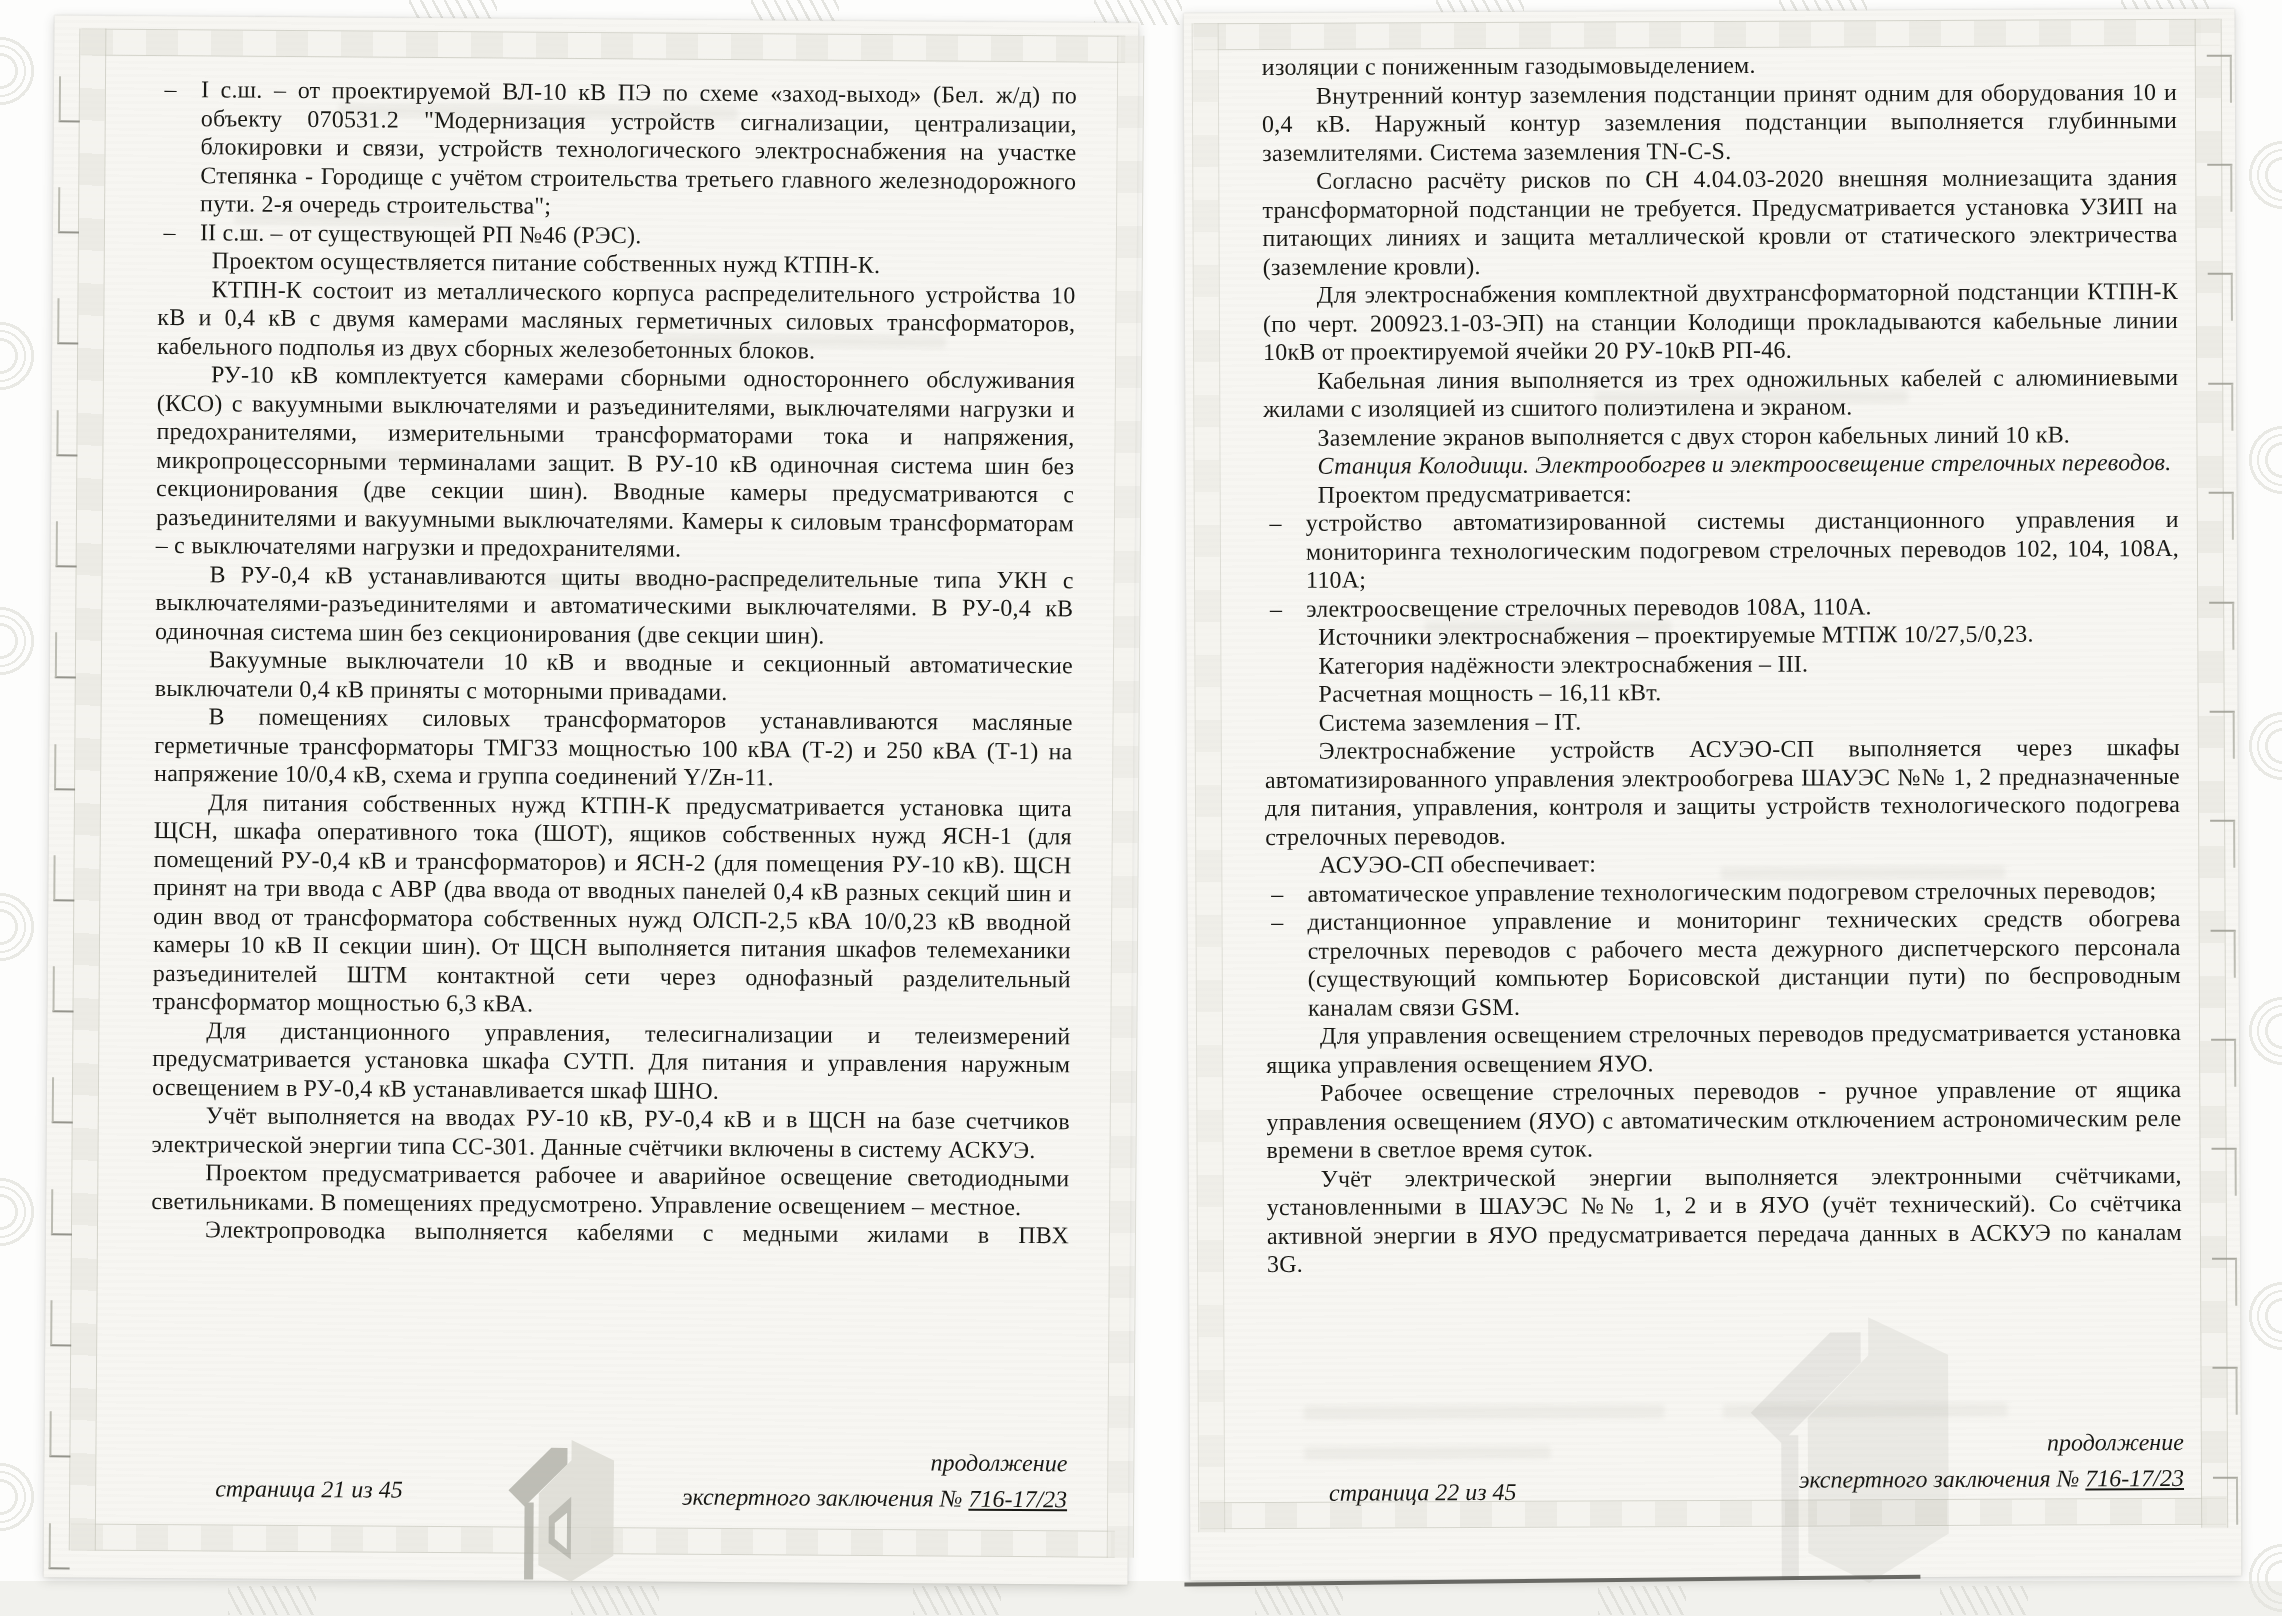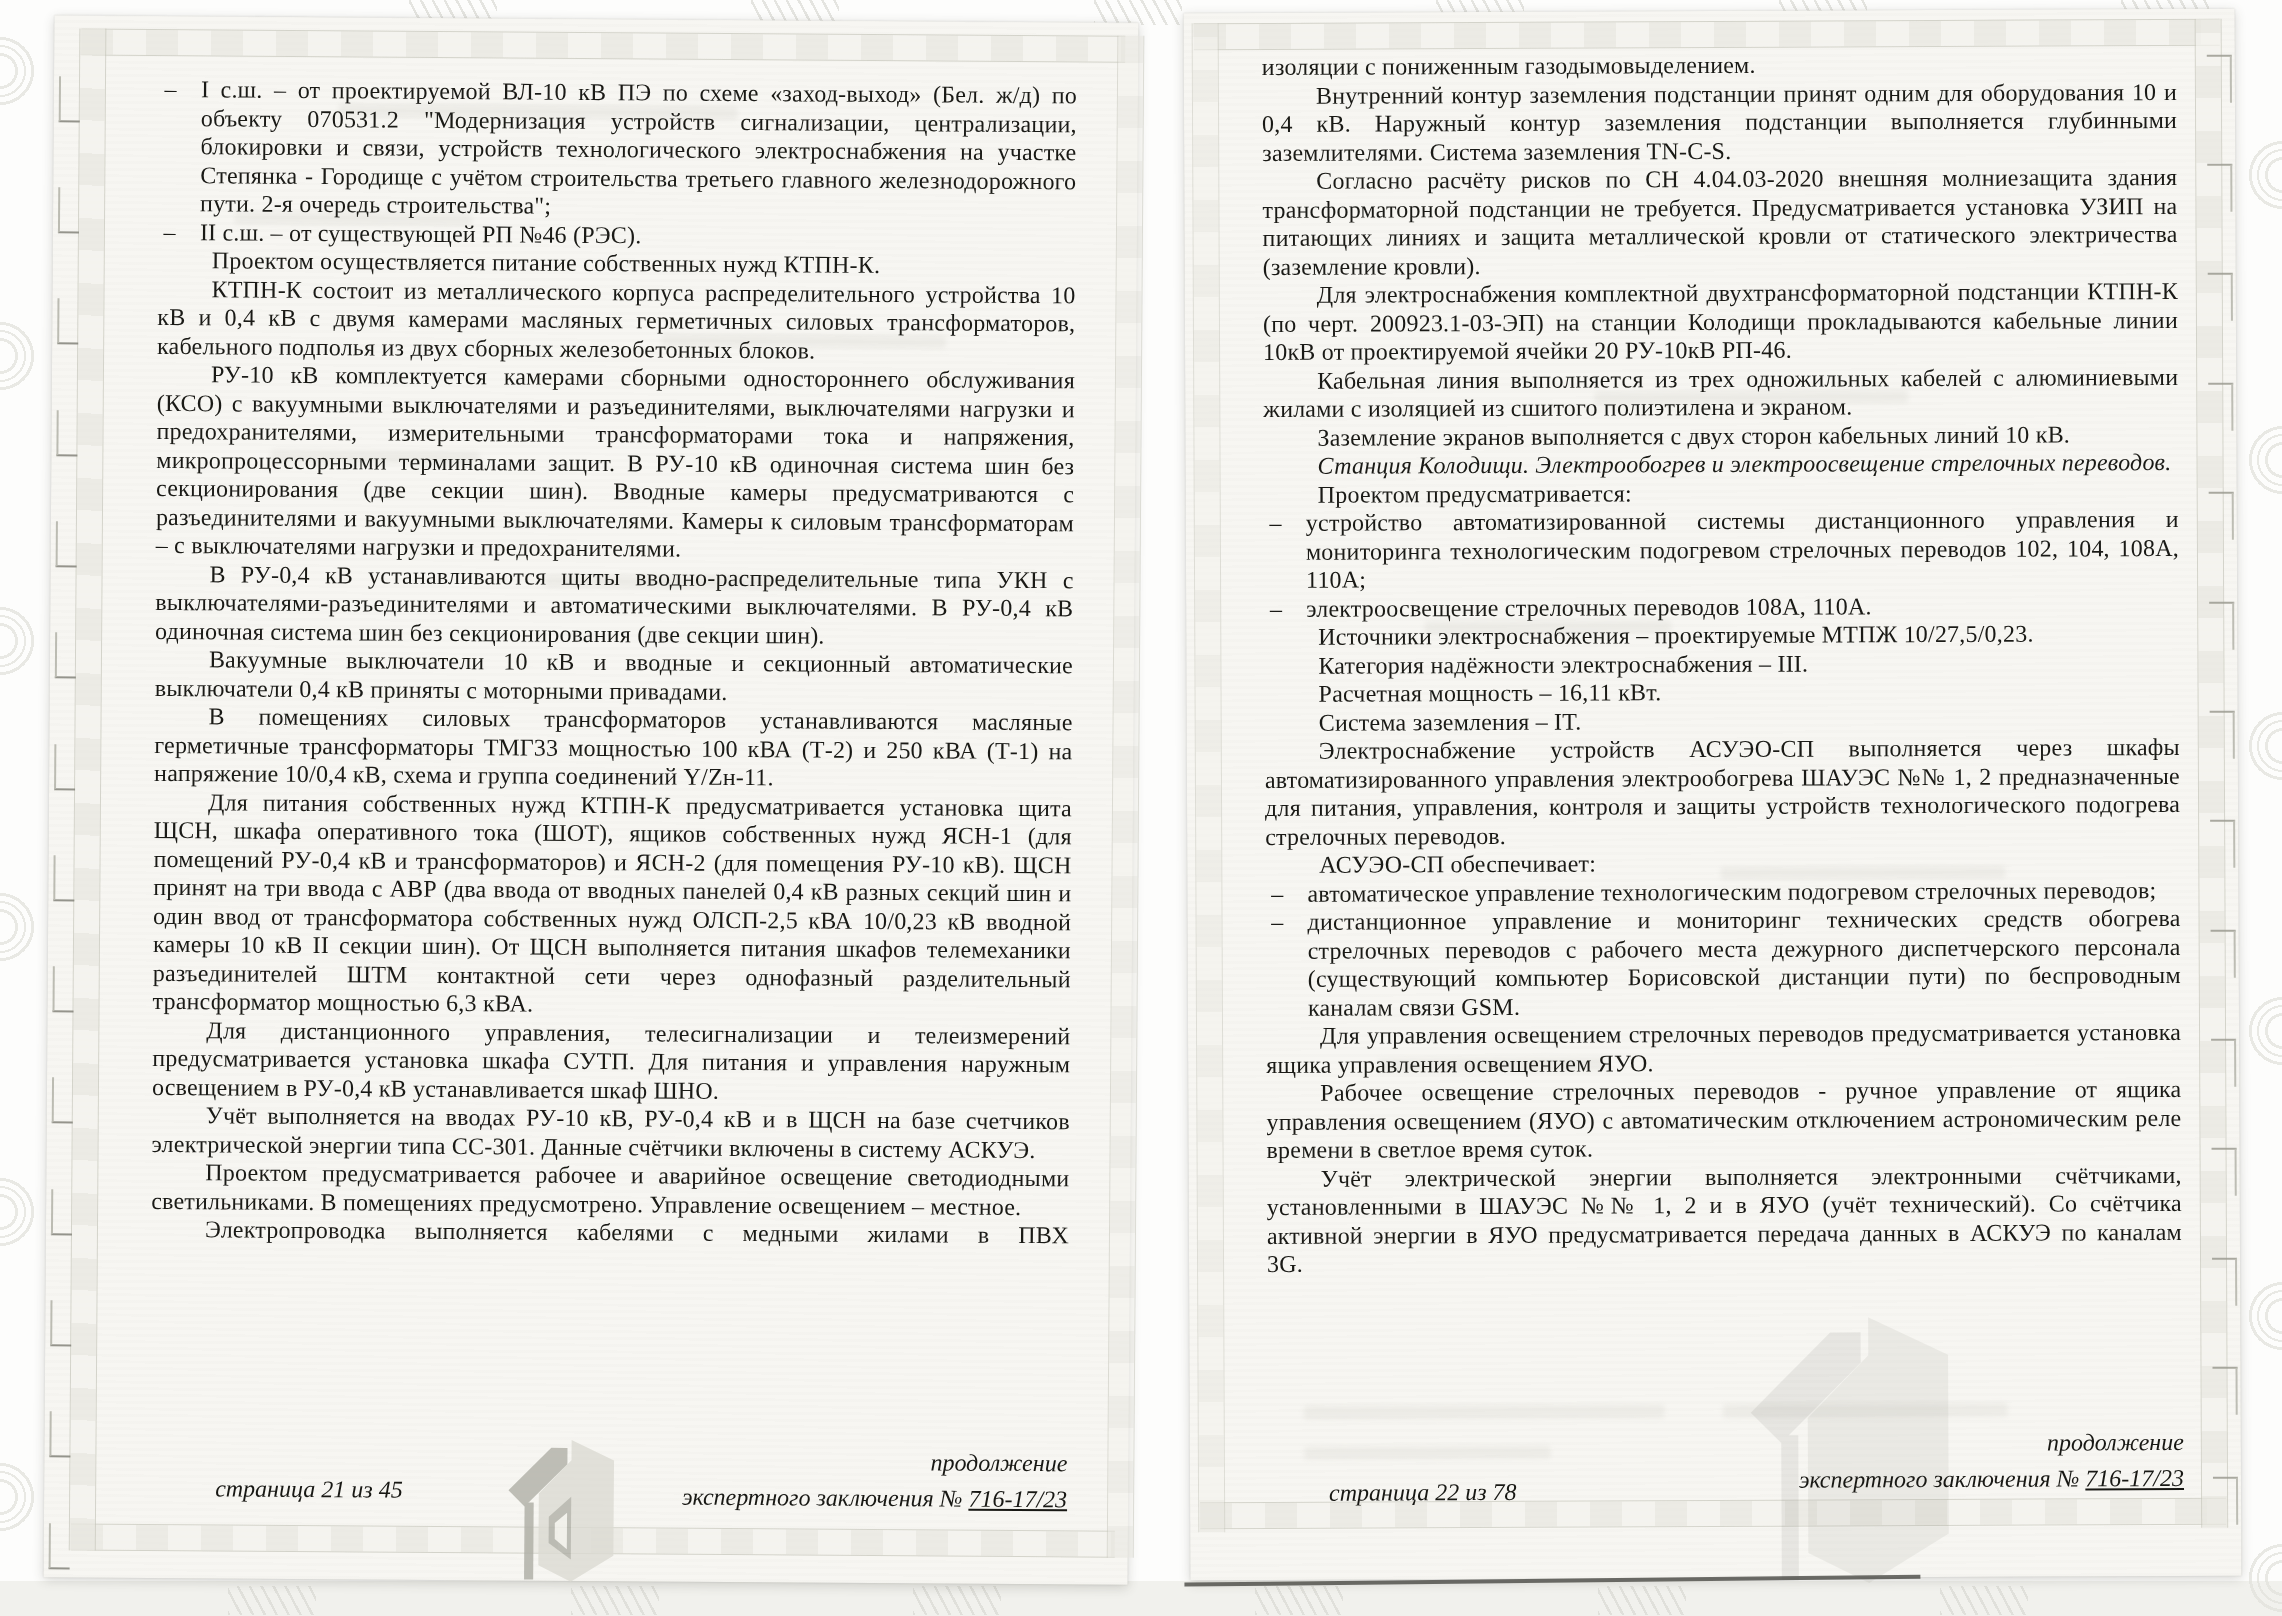--- a/index.html
+++ b/index.html
@@ -227,19 +227,19 @@
     </div>
     <div class="doc-li">
       <span class="li-marker">–</span>
       <span>дистанционное управление и мониторинг технических средств обогрева стрелочных переводов с рабочего места дежурного диспетчерского персонала (существующий компьютер Борисовской дистанции пути) по беспроводным каналам связи GSM.</span>
     </div>
     <p class="doc-p">Для управления освещением стрелочных переводов предусматривается установка ящика управления освещением ЯУО.</p>
     <p class="doc-p">Рабочее освещение стрелочных переводов - ручное управление от ящика управления освещением (ЯУО) с автоматическим отключением астрономическим реле времени в светлое время суток.</p>
     <p class="doc-p">Учёт электрической энергии выполняется электронными счётчиками, установленными в ШАУЭС №№ 1, 2 и в ЯУО (учёт технический). Со счётчика активной энергии в ЯУО предусматривается передача данных в АСКУЭ по каналам 3G.</p>
   </div>
 
-  <div class="footer-num fnum-r">страница 22 из 78</div>
+  <div class="footer-num fnum-r">страница 22 из 45</div>
   <div class="footer-cont fcont-r">
     <span>продолжение</span><br>
     <span>экспертного заключения № </span><span class="u">716-17/23</span>
   </div>
 </div>
 
 
 </body></html>

